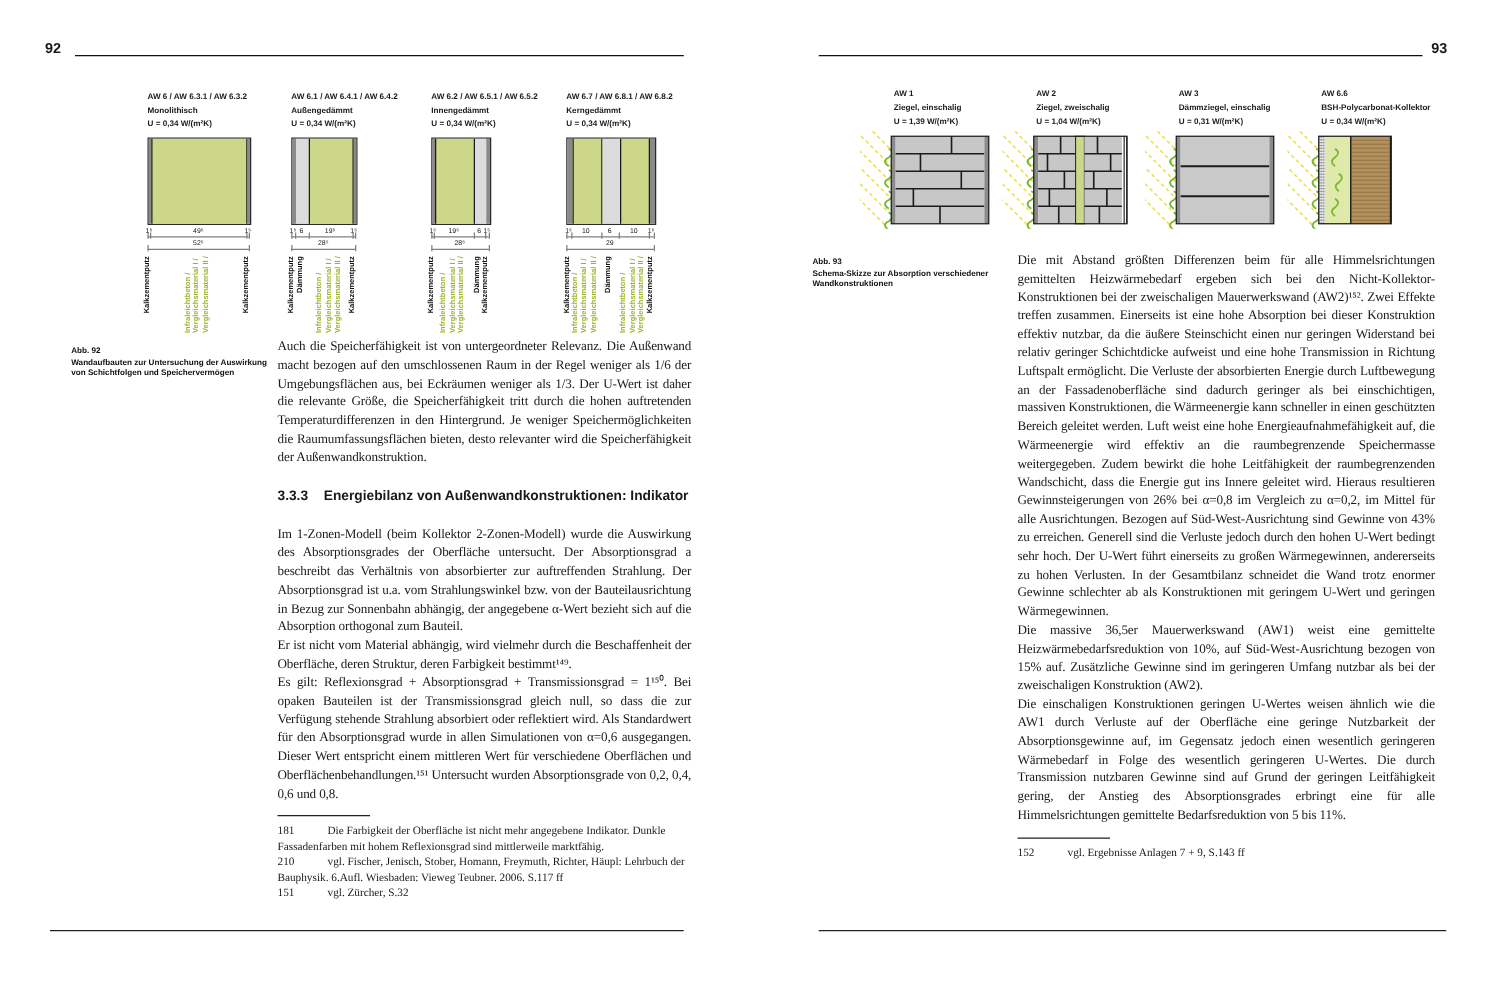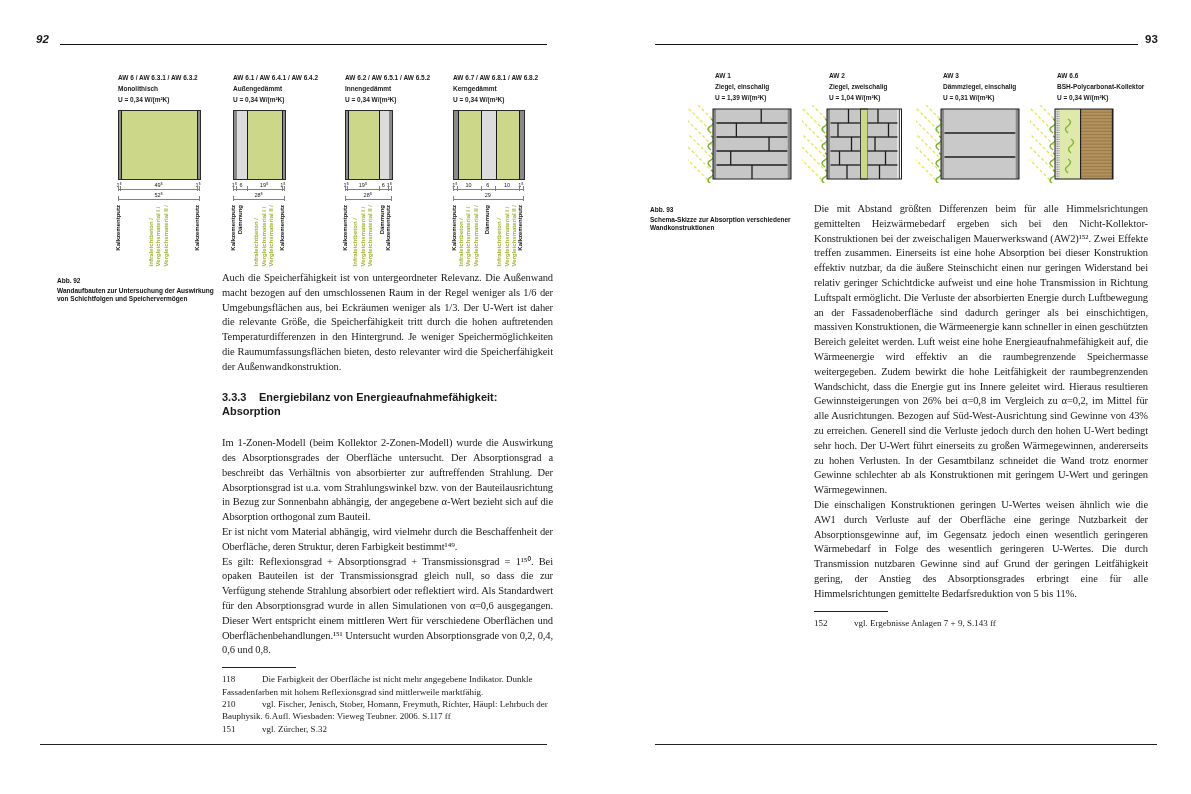--- a/index.html
+++ b/index.html
@@ -38,21 +38,21 @@
   .vlab{writing-mode:vertical-rl;transform:rotate(180deg);font-family:"Liberation Sans",sans-serif;
         font-weight:bold;font-size:6px;line-height:7.5px;white-space:nowrap;color:#111;}
   .vlab.green{color:#9cb52f;}
   
   .rdiag{position:absolute;top:0;width:130px;}
   .rdiag .dtitle{padding-left:27px;margin-bottom:2px;}
 </style>
 </head>
 <body>
 
-<div class="abs pagenum" style="left:36px;top:33px;font-style:italic;">92</div>
+<div class="abs pagenum" style="left:36px;top:33px;">92</div>
 <div class="abs hrule" style="left:60px;top:44px;width:487px;"></div>
 
 <div class="abs" id="ldiags" style="left:0;top:72px;">
     <div class="ldiag" style="left: 118px;">
       <div class="dtitle">
         <div>AW 6 / AW 6.3.1 / AW 6.3.2</div>
         <div>Monolithisch</div>
         <div>U = 0,34 W/(m²K)</div>
       </div>
       <div class="wall" style="width: 81.375px;">
@@ -249,27 +249,27 @@
     </div>
   </div>
 
 <div class="abs caption" style="left:57px;top:277px;width:164px;">
   <div class="cap-label">Abb. 92</div>
   <div>Wandaufbauten zur Untersuchung der Auswirkung von Schichtfolgen und Speichervermögen</div>
 </div>
 
 <div class="abs textcol" style="left:222px;top:271px;">
   <p>Auch die Speicherfähigkeit ist von untergeordneter Relevanz. Die Außenwand macht bezogen auf den umschlossenen Raum in der Regel weniger als 1/6 der Umgebungsflächen aus, bei Eckräumen weniger als 1/3. Der U-Wert ist daher die relevante Größe, die Speicherfähigkeit tritt durch die hohen auftretenden Temperaturdifferenzen in den Hintergrund. Je weniger Speichermöglichkeiten die Raumumfassungsflächen bieten, desto relevanter wird die Speicherfähigkeit der Außenwandkonstruktion.</p>
-  <h3 class="heading"><span class="hnum">3.3.3</span><span>Energiebilanz von Energieaufnahmefähigkeit: Absorption</span></h3>
+  <h3 class="heading"><span class="hnum">3.3.3</span><span>Energiebilanz von Außenwandkonstruktionen: Indikator</span></h3>
   <p>Im 1-Zonen-Modell (beim Kollektor 2-Zonen-Modell) wurde die Auswirkung des Absorptionsgrades der Oberfläche untersucht. Der Absorptionsgrad a beschreibt das Verhältnis von absorbierter zur auftreffenden Strahlung. Der Absorptionsgrad ist u.a. vom Strahlungswinkel bzw. von der Bauteilausrichtung in Bezug zur Sonnenbahn abhängig, der angegebene α-Wert bezieht sich auf die Absorption orthogonal zum Bauteil.</p>
   <p>Er ist nicht vom Material abhängig, wird vielmehr durch die Beschaffenheit der Oberfläche, deren Struktur, deren Farbigkeit bestimmt¹⁴⁹.</p>
   <p>Es gilt: Reflexionsgrad + Absorptionsgrad + Transmissionsgrad = 1¹⁵⁰. Bei opaken Bauteilen ist der Transmissionsgrad gleich null, so dass die zur Verfügung stehende Strahlung absorbiert oder reflektiert wird. Als Standardwert für den Absorptionsgrad wurde in allen Simulationen von α=0,6 ausgegangen. Dieser Wert entspricht einem mittleren Wert für verschiedene Oberflächen und Oberflächenbehandlungen.¹⁵¹ Untersucht wurden Absorptionsgrade von 0,2, 0,4, 0,6 und 0,8.</p>
   <div class="fnrule"></div>
   <div id="fnL">
-      <div class="fn"><span class="fnnum">118</span><span>Die Farbigkeit der Oberfläche ist nicht mehr angegebene Indikator. Dunkle Fassadenfarben mit hohem Reflexionsgrad sind mittlerweile marktfähig.</span></div>
+      <div class="fn"><span class="fnnum">181</span><span>Die Farbigkeit der Oberfläche ist nicht mehr angegebene Indikator. Dunkle Fassadenfarben mit hohem Reflexionsgrad sind mittlerweile marktfähig.</span></div>
       <div class="fn"><span class="fnnum">210</span><span>vgl. Fischer, Jenisch, Stober, Homann, Freymuth, Richter, Häupl: Lehrbuch der Bauphysik. 6.Aufl. Wiesbaden: Vieweg Teubner. 2006. S.117 ff</span></div>
       <div class="fn"><span class="fnnum">151</span><span>vgl. Zürcher, S.32</span></div>
     </div>
 </div>
 
 <div class="abs hrule thin" style="left:40px;top:744px;width:507px;"></div>
 
 <div class="abs hrule" style="left:655px;top:44px;width:483px;"></div>
 <div class="abs pagenum" style="left:1145px;top:33px;">93</div>
 
@@ -453,20 +453,21 @@
     </div>
   </div>
 
 <div class="abs caption" style="left:650px;top:206px;width:170px;">
   <div class="cap-label">Abb. 93</div>
   <div>Schema-Skizze zur Absorption verschiedener Wandkonstruktionen</div>
 </div>
 
 <div class="abs textcol" style="left:814px;top:202px;width:334px;">
   <p>Die mit Abstand größten Differenzen beim für alle Himmelsrichtungen gemittelten Heizwärmebedarf ergeben sich bei den Nicht-Kollektor-Konstruktionen bei der zweischaligen Mauerwerkswand (AW2)¹⁵². Zwei Effekte treffen zusammen. Einerseits ist eine hohe Absorption bei dieser Konstruktion effektiv nutzbar, da die äußere Steinschicht einen nur geringen Widerstand bei relativ geringer Schichtdicke aufweist und eine hohe Transmission in Richtung Luftspalt ermöglicht. Die Verluste der absorbierten Energie durch Luftbewegung an der Fassadenoberfläche sind dadurch geringer als bei einschichtigen, massiven Konstruktionen, die Wärmeenergie kann schneller in einen geschützten Bereich geleitet werden. Luft weist eine hohe Energieaufnahmefähigkeit auf, die Wärmeenergie wird effektiv an die raumbegrenzende Speichermasse weitergegeben. Zudem bewirkt die hohe Leitfähigkeit der raumbegrenzenden Wandschicht, dass die Energie gut ins Innere geleitet wird. Hieraus resultieren Gewinnsteigerungen von 26% bei α=0,8 im Vergleich zu α=0,2, im Mittel für alle Ausrichtungen. Bezogen auf Süd-West-Ausrichtung sind Gewinne von 43% zu erreichen. Generell sind die Verluste jedoch durch den hohen U-Wert bedingt sehr hoch. Der U-Wert führt einerseits zu großen Wärmegewinnen, andererseits zu hohen Verlusten. In der Gesamtbilanz schneidet die Wand trotz enormer Gewinne schlechter ab als Konstruktionen mit geringem U-Wert und geringen Wärmegewinnen.</p>
+  <p>Die massive 36,5er Mauerwerkswand (AW1) weist eine gemittelte Heizwärmebedarfsreduktion von 10%, auf Süd-West-Ausrichtung bezogen von 15% auf. Zusätzliche Gewinne sind im geringeren Umfang nutzbar als bei der zweischaligen Konstruktion (AW2).</p>
   <p>Die einschaligen Konstruktionen geringen U-Wertes weisen ähnlich wie die AW1 durch Verluste auf der Oberfläche eine geringe Nutzbarkeit der Absorptionsgewinne auf, im Gegensatz jedoch einen wesentlich geringeren Wärmebedarf in Folge des wesentlich geringeren U-Wertes. Die durch Transmission nutzbaren Gewinne sind auf Grund der geringen Leitfähigkeit gering, der Anstieg des Absorptionsgrades erbringt eine für alle Himmelsrichtungen gemittelte Bedarfsreduktion von 5 bis 11%.</p>
   <div class="fnrule"></div>
   <div id="fnR">
       <div class="fn"><span class="fnnum">152</span><span>vgl. Ergebnisse Anlagen 7 + 9, S.143 ff</span></div>
     </div>
 </div>
 
 <div class="abs hrule thin" style="left:655px;top:744px;width:502px;"></div>
 
 </body></html>

